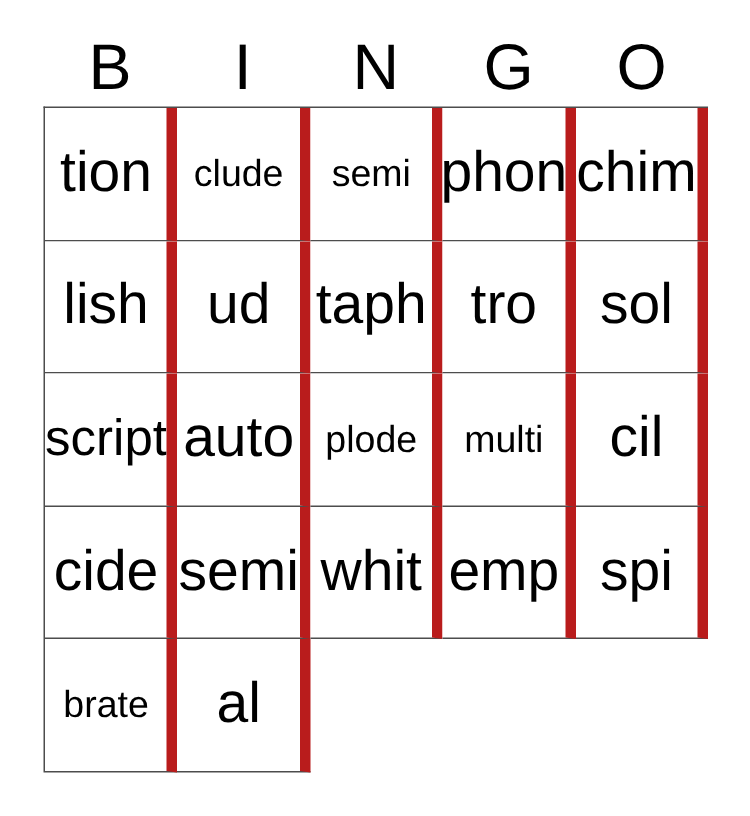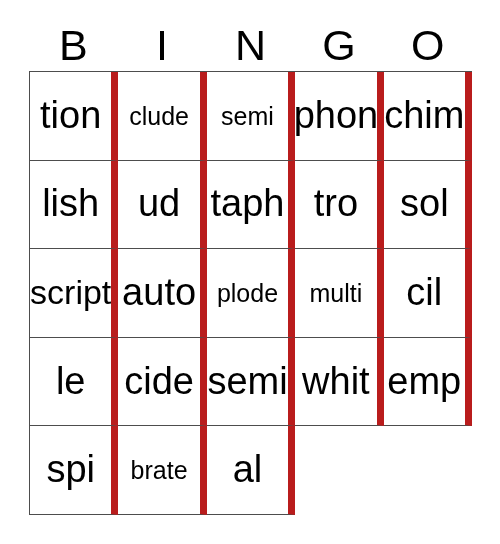--- a/index.html
+++ b/index.html
@@ -128,23 +128,20 @@
         <span class="cell-text">plode</span>
       </div>
     <div class="cell len5">
         <span class="cell-text">multi</span>
       </div>
 
     <div class="cell">
         <span class="cell-text">cil</span>
       </div>
     <div class="cell">
-        <span class="cell-text">le</span>
-      </div>
-    <div class="cell">
         <span class="cell-text">cide</span>
       </div>
     <div class="cell">
         <span class="cell-text">semi</span>
       </div>
 
     <div class="cell">
         <span class="cell-text">whit</span>
       </div>
     <div class="cell">

